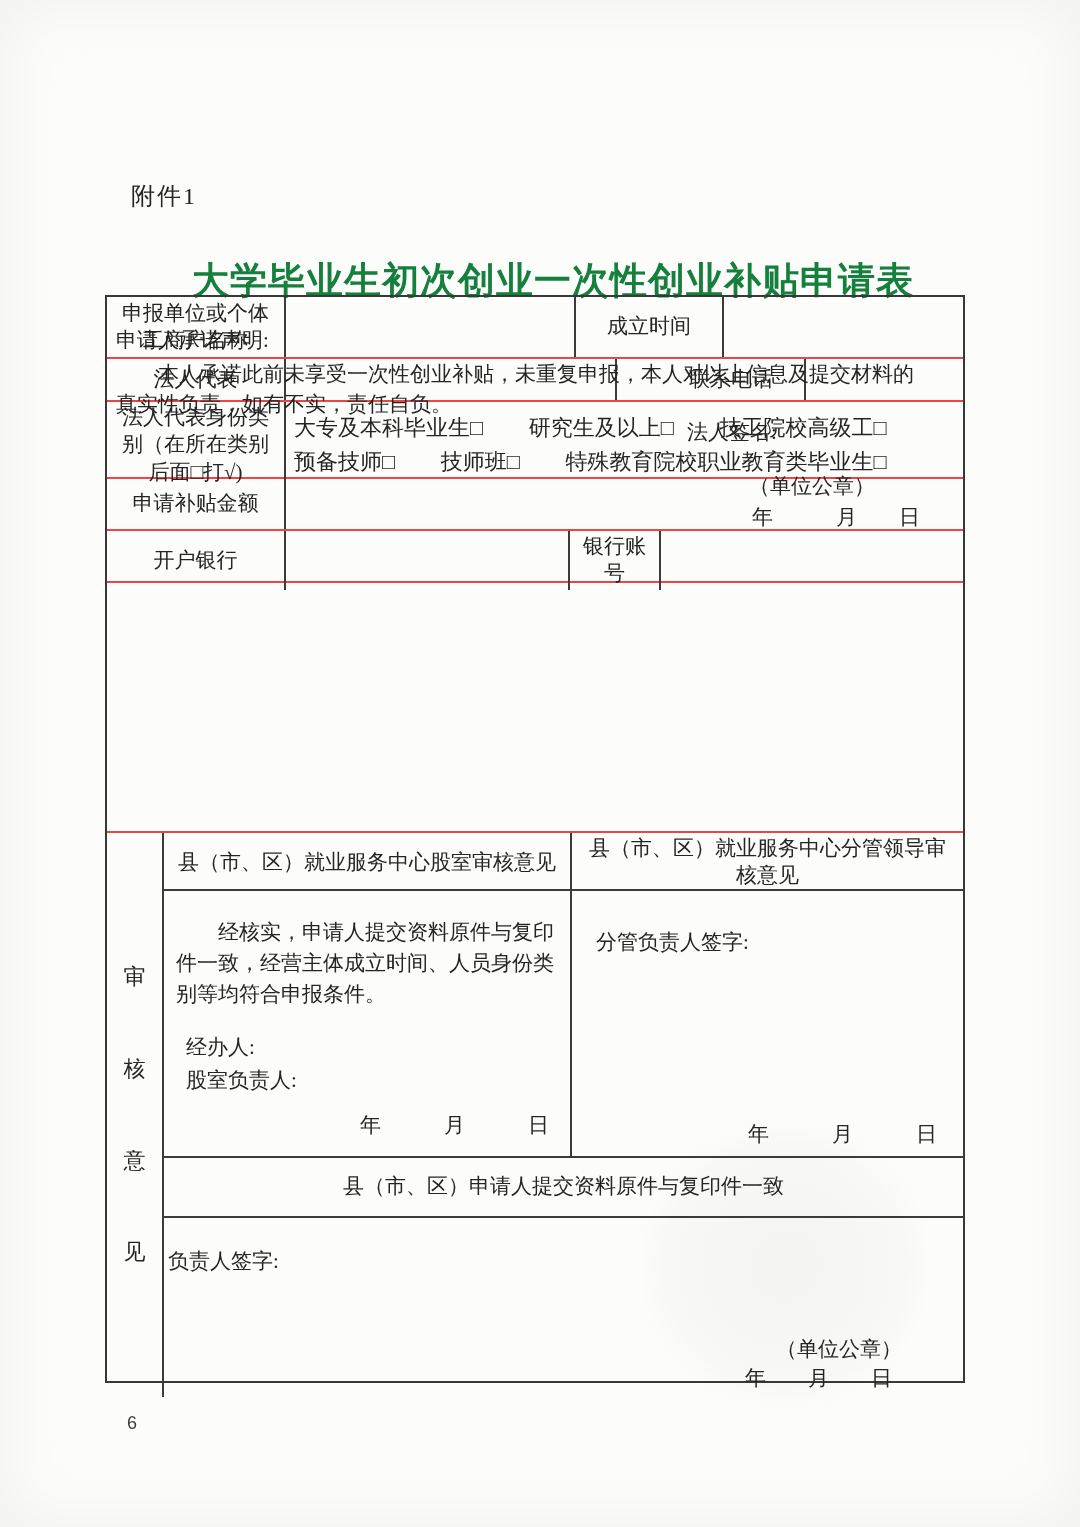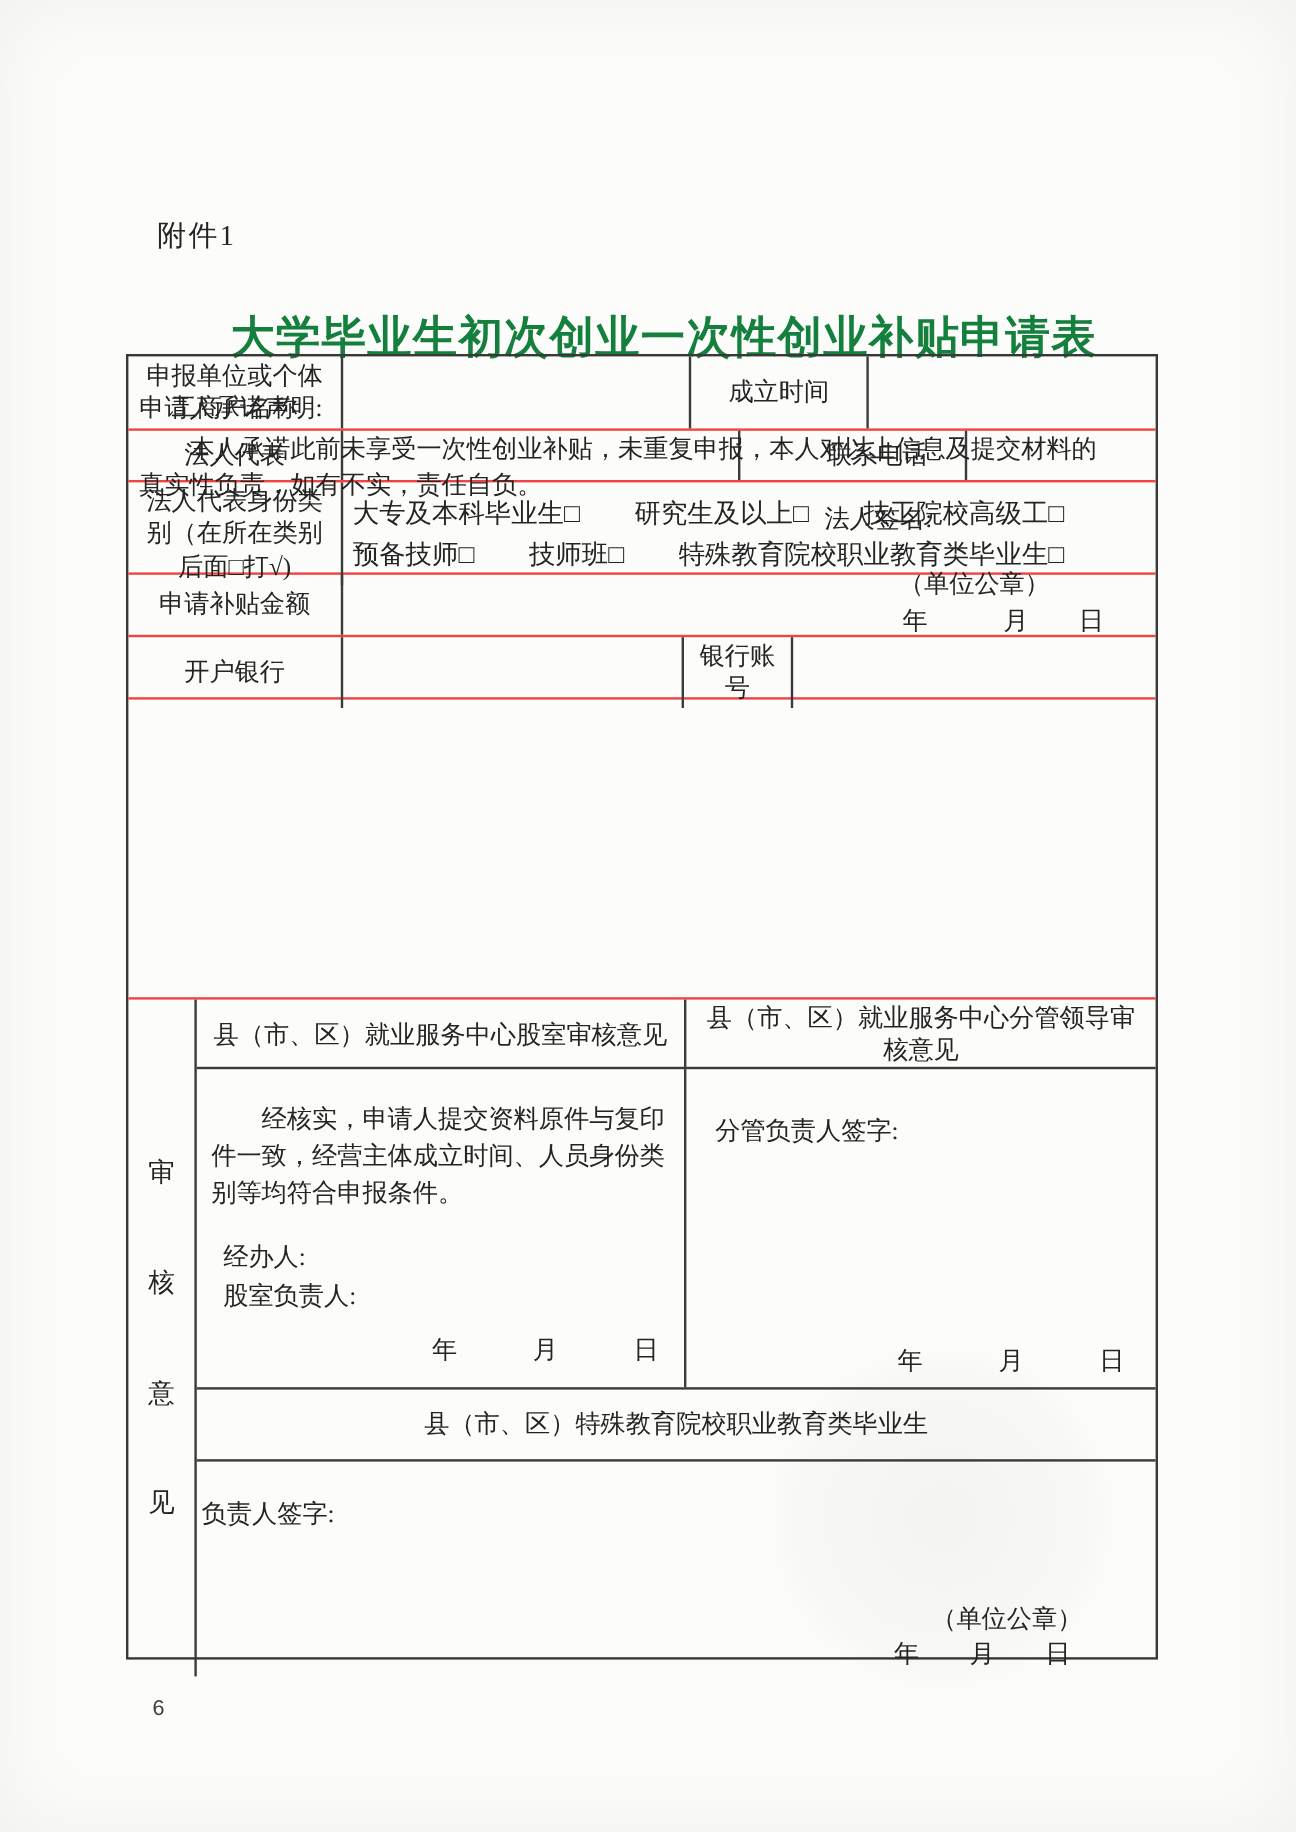--- a/index.html
+++ b/index.html
@@ -177,21 +177,21 @@
             <span class="handler">经办人:</span>
             <span class="chief">股室负责人:</span>
             <span class="left-date">年　　　月　　　日</span>
           </div>
           <div class="cell end">
             <span class="right-sign">分管负责人签字:</span>
             <span class="right-date">年　　　月　　　日</span>
           </div>
         </div>
 
-        <div class="asub">县（市、区）特殊教育院校职业教育类毕业生</div>
+        <div class="asub">县（市、区）申请人提交资料原件与复印件一致</div>
 
         <div class="abottom">
           <span class="approval-sign">负责人签字:</span>
           <span class="approval-seal">（单位公章）</span>
           <span class="approval-date">年　　月　　日</span>
         </div>
 
       </div>
     </div>
 

